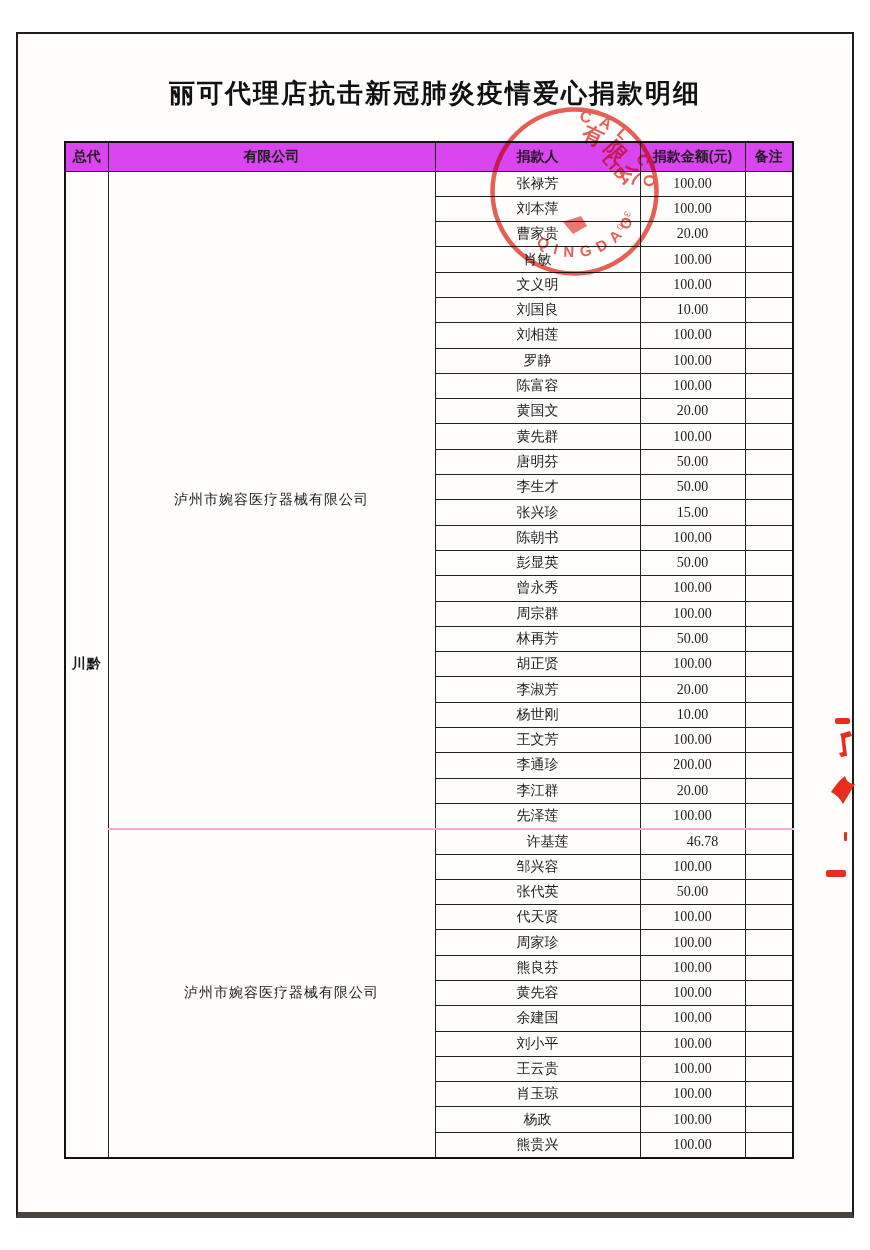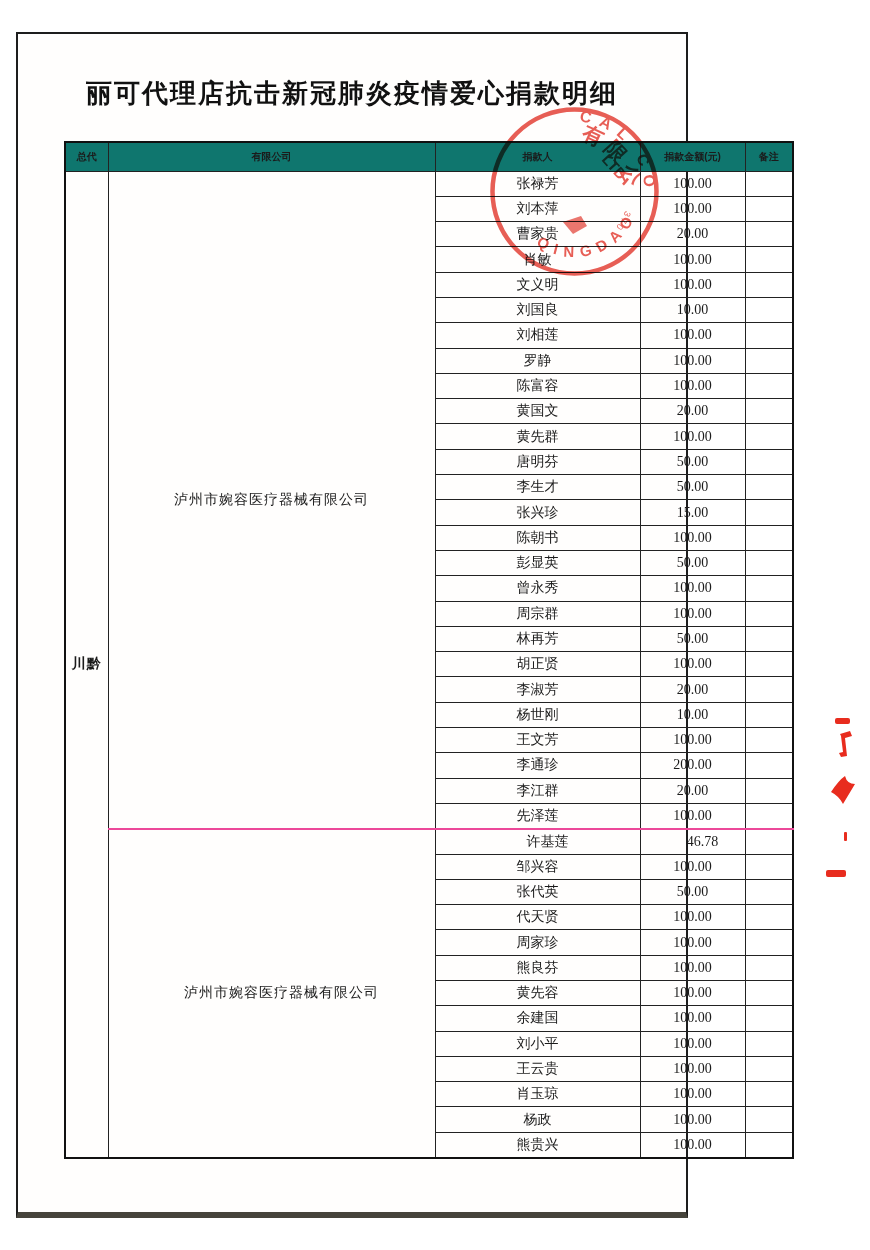--- a/index.html
+++ b/index.html
@@ -1,20 +1,20 @@
 <!DOCTYPE html>
 <html><head>
 <meta charset="utf-8">
 <style>
   * { margin:0; padding:0; box-sizing:border-box; }
   html,body { width:870px; height:1250px; background:#ffffff; font-family:"Liberation Serif", serif; }
   .canvas { position:relative; width:870px; height:1250px; background:#ffffff; overflow:hidden; }
 
   .scan-page {
-    position:absolute; left:16px; top:32px; width:672px; height:1186px;
+    position:absolute; left:16px; top:32px; width:838px; height:1186px;
     background:#fffefd;
     border:2px solid #1d1d1d;
     border-bottom:6px solid #46443b;
   }
 
   .doc-title {
     position:absolute; top:42px; left:0; width:100%;
     text-align:center;
     font-family:"Liberation Sans", sans-serif;
     font-weight:bold; font-size:26px; letter-spacing:2px; color:#111;
@@ -34,30 +34,30 @@
   table.donation-table {
     position:absolute; left:46px; top:107px;
     border-collapse:collapse; table-layout:fixed; width:728px;
     border:2px solid #111;
   }
   .donation-table th, .donation-table td {
     border:1px solid #222; text-align:center; vertical-align:middle;
     overflow:hidden; white-space:nowrap; color:#1b1b1b;
   }
   .donation-table thead th {
-    background:#0f766e; height:29px;
+    background:#d946ef; height:29px;
     font-family:"Liberation Sans", sans-serif;
-    font-weight:bold; font-size:10px;
+    font-weight:bold; font-size:14px;
   }
   .donation-table tbody tr { height:25.3px; }
   .donation-table tbody td { font-size:14px; }
   td.agent-cell { font-size:14.5px; letter-spacing:1px;font-weight:bold; }
   td.store-cell { font-size:14.5px; letter-spacing:1px; border-right:1px solid #222; }
   td.amount-cell { font-family:"Liberation Serif", serif;margin-top:34px; }
-  tr.group-start td { border-top:2px solid #ec4899;padding-left:20px; }
+  tr.group-start td { border-top:2px solid #f9a8d4;padding-left:20px; }
 
   .seal { position:absolute; left:459px; top:60px; width:195px; height:195px;
           opacity:0.82; mix-blend-mode:multiply; pointer-events:none; }
 
   .edge-marks { position:absolute; left:795px; top:670px; width:43px; height:190px; pointer-events:none; }
 </style>
 </head>
 <body>
 
 <div class="canvas">

